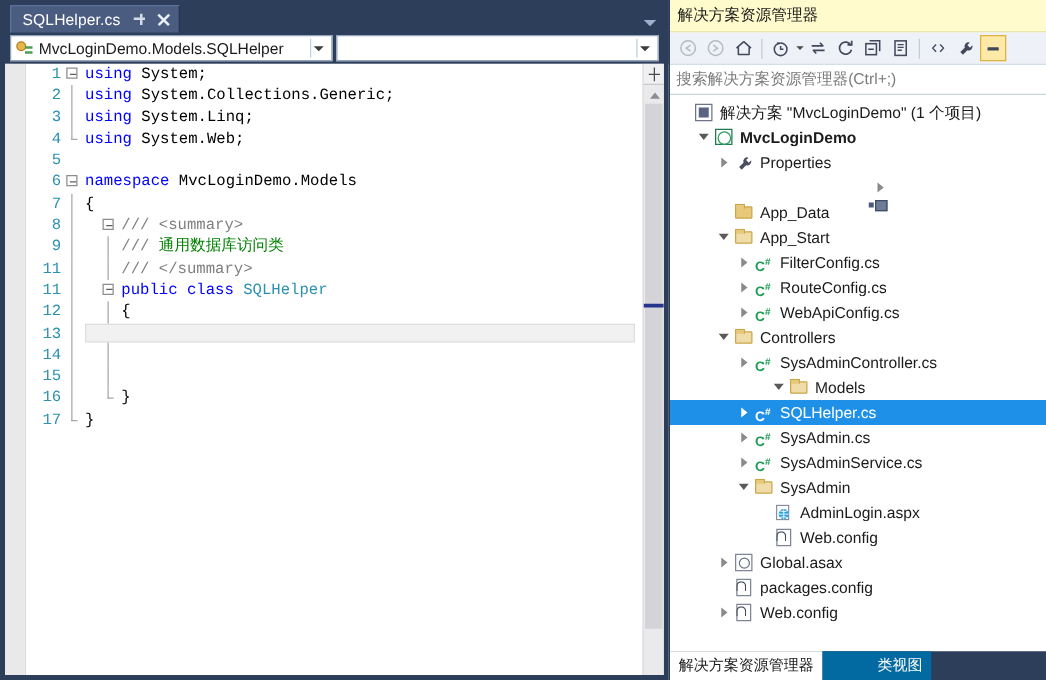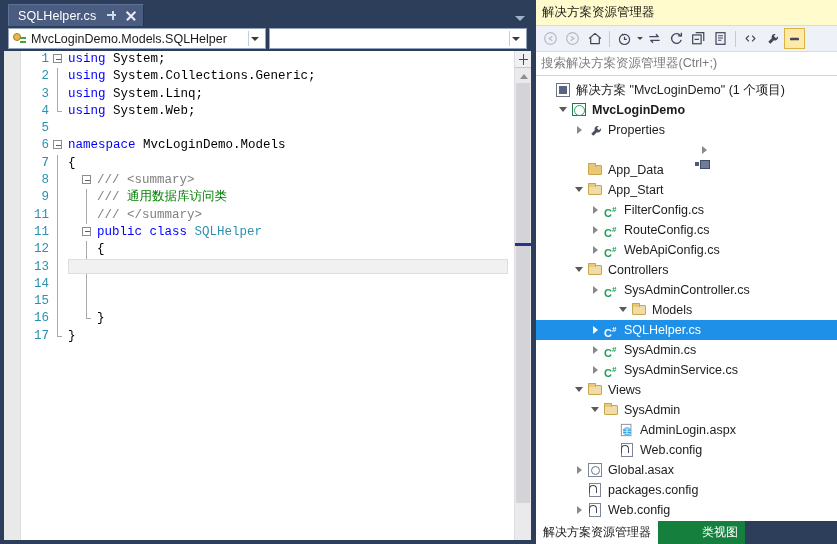--- a/index.html
+++ b/index.html
@@ -399,21 +399,21 @@
   }
   .se-tab {
     display: flex; align-items: center;
     padding: 0 7px;
     color: #ffffff;
   }
   .se-tab.active {
     background: #ffffff; color: #1b1b1b;
   }
   .se-tab.alt {
-    background: #15803d; color: #ffffff; padding-left: 44px;
+    background: #0369a1; color: #ffffff; padding-left: 44px;
   }
 </style>
 </head>
 <body>
 
 <div id="app">
 
   <div id="editor-pane">
 
     <div id="tab-strip">
@@ -675,27 +675,20 @@
           </span>
           <span class="tree-label">SysAdmin.cs</span>
         </div>
         <div class="tree-row" style="padding-left: 52px;">
           <span class="expander closed"></span>
           <span class="tree-icon">
             <span class="ic-cs" style="color:#1f9d55"><i>C</i><sup>#</sup></span>
           </span>
           <span class="tree-label">SysAdminService.cs</span>
         </div>
-        <div class="tree-row" style="padding-left: 36px;">
-          <span class="expander open"></span>
-          <span class="tree-icon">
-            <span class="ic-folder open"></span>
-          </span>
-          <span class="tree-label">Views</span>
-        </div>
         <div class="tree-row" style="padding-left: 52px;">
           <span class="expander open"></span>
           <span class="tree-icon">
             <span class="ic-folder open"></span>
           </span>
           <span class="tree-label">SysAdmin</span>
         </div>
         <div class="tree-row" style="padding-left: 68px;">
           <span class="expander "></span>
           <span class="tree-icon">

